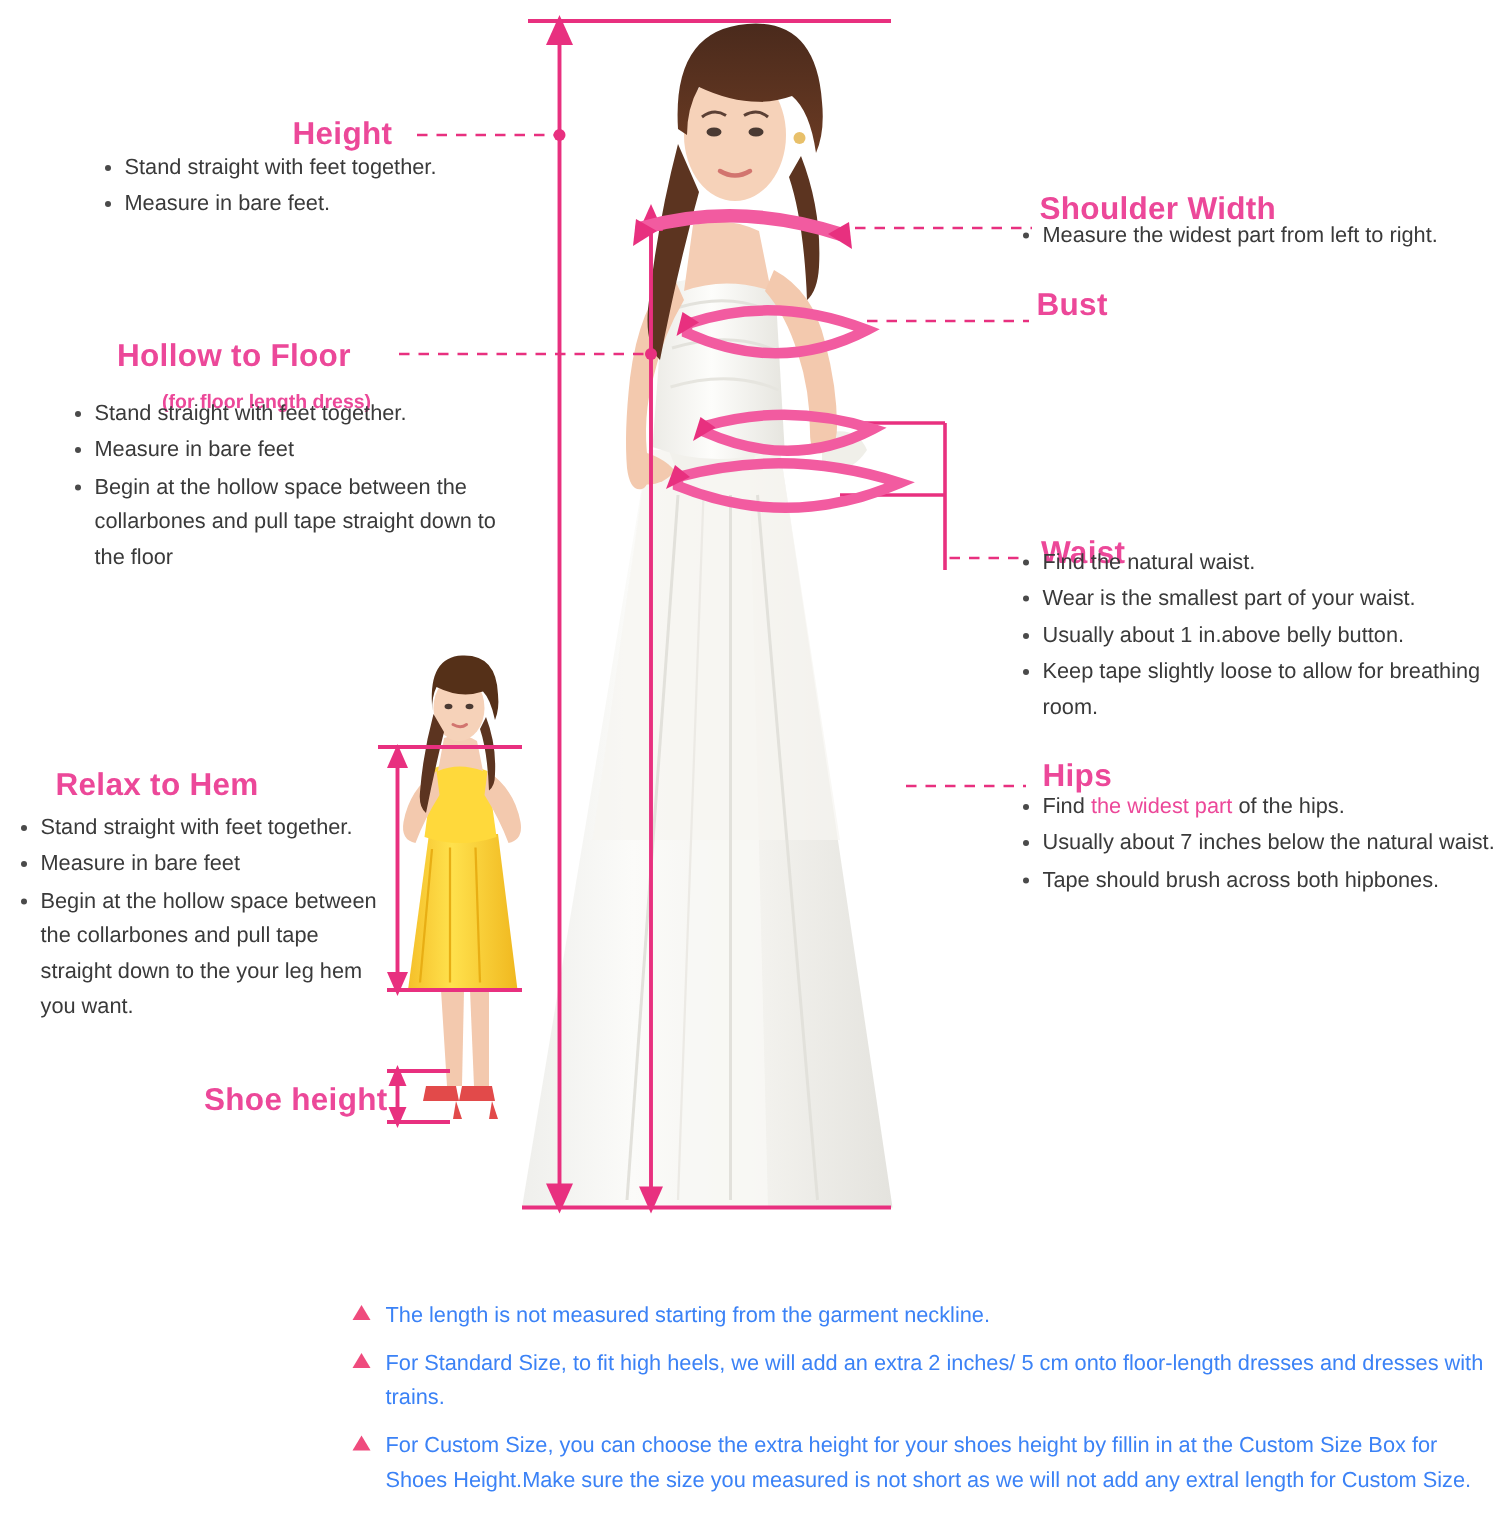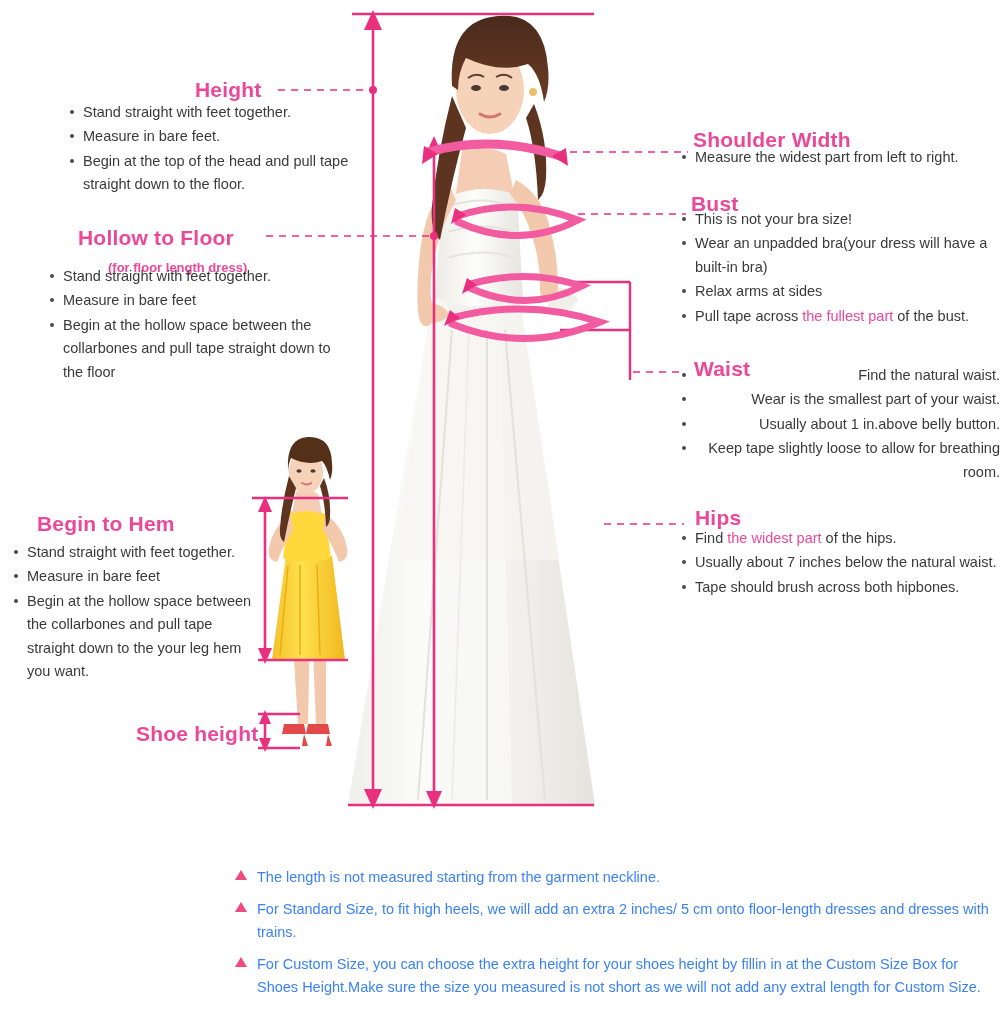--- a/index.html
+++ b/index.html
@@ -258,57 +258,48 @@
         <circle cx="373" cy="90" r="4"></circle>
         <circle cx="434" cy="236" r="4"></circle>
       </g>
     </svg>
   </div>
 
   <div class="abs heading" style="left:195px; top:78px;">Height</div>
   <ul class="abs bullets" style="left:68px; top:101px; width:300px;">
     <li>Stand straight with feet together.</li>
     <li>Measure in bare feet.</li>
-    <li>Begin at the top of the head and pull tape straight down to the floor.</li>
   </ul>
 
   <div class="abs heading" style="left:78px; top:226px;">Hollow to Floor</div>
   <div class="abs subheading" style="left:108px; top:248px;margin-top:12px;">(for floor length dress)</div>
   <ul class="abs bullets" style="left:48px; top:265px; width:300px;">
     <li>Stand straight with feet together.</li>
     <li>Measure in bare feet</li>
     <li>Begin at the hollow space between the collarbones and pull tape straight down to the floor</li>
   </ul>
 
-  <div class="abs heading" style="left:37px; top:512px;">Begin to Hem</div>
+  <div class="abs heading" style="left:37px; top:512px;">Relax to Hem</div>
   <ul class="abs bullets" style="left:12px; top:541px; width:250px;">
     <li>Stand straight with feet together.</li>
     <li>Measure in bare feet</li>
     <li>Begin at the hollow space between the collarbones and pull tape straight down to the your leg hem  you want.</li>
   </ul>
 
   <div class="abs heading" style="left:136px; top:722px;text-align:right;">Shoe height</div>
 
   <div class="abs heading" style="left:693px; top:128px;text-align:center;">Shoulder Width</div>
   <ul class="abs bullets" style="left:680px; top:146px; width:320px;">
     <li>Measure the widest part from left to right.</li>
   </ul>
 
   <div class="abs heading" style="left:691px; top:192px;">Bust</div>
-  <ul class="abs bullets" style="left:680px; top:208px; width:320px;">
-    <li>This is not your bra size!</li>
-    <li>Wear an unpadded bra(your dress will have a built-in bra)</li>
-    <li>Relax arms at sides</li>
-    <li>
-      <span>Pull tape across </span><span class="pink">the fullest part</span><span> of the bust.</span>
-    </li>
-  </ul>
 
   <div class="abs heading" style="left:694px; top:357px;">Waist</div>
-  <ul class="abs bullets" style="left:680px; top:364px; width:320px;text-align:right;">
+  <ul class="abs bullets" style="left:680px; top:364px; width:320px;">
     <li>Find the natural waist.</li>
     <li>Wear is the smallest part of your waist.</li>
     <li>Usually about 1 in.above belly button.</li>
     <li>Keep tape slightly loose to allow for breathing room.</li>
   </ul>
 
   <div class="abs heading" style="left:695px; top:506px;">Hips</div>
   <ul class="abs bullets" style="left:680px; top:527px; width:320px;">
     <li>
       <span>Find </span><span class="pink">the widest part</span><span> of the hips.</span>

